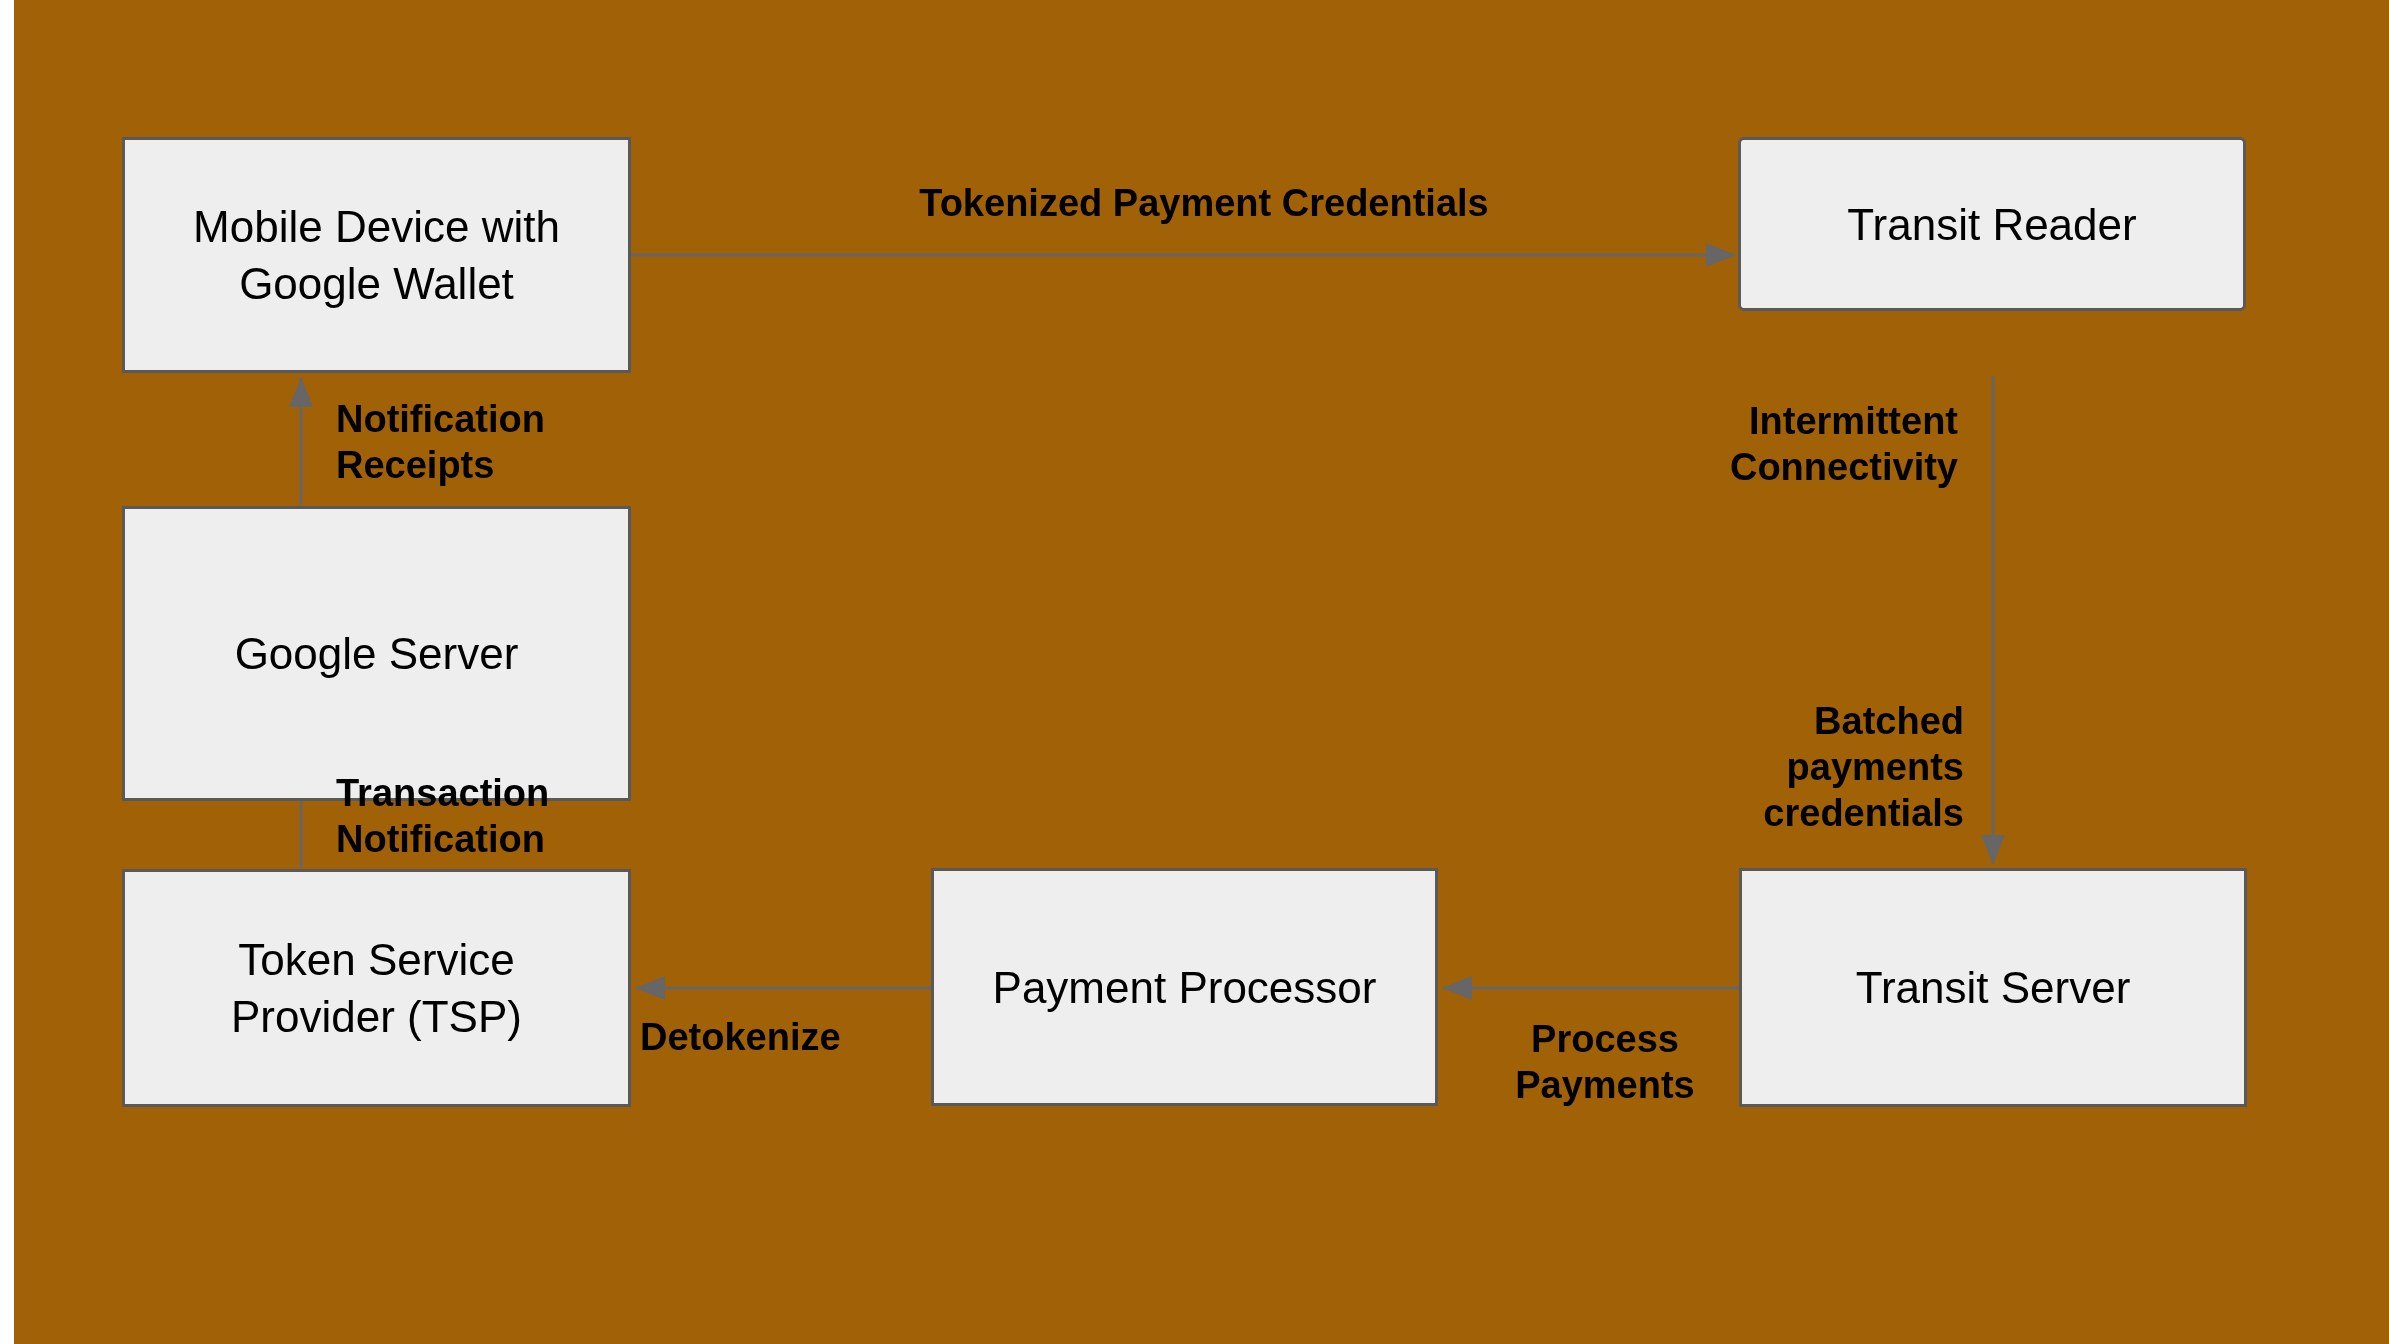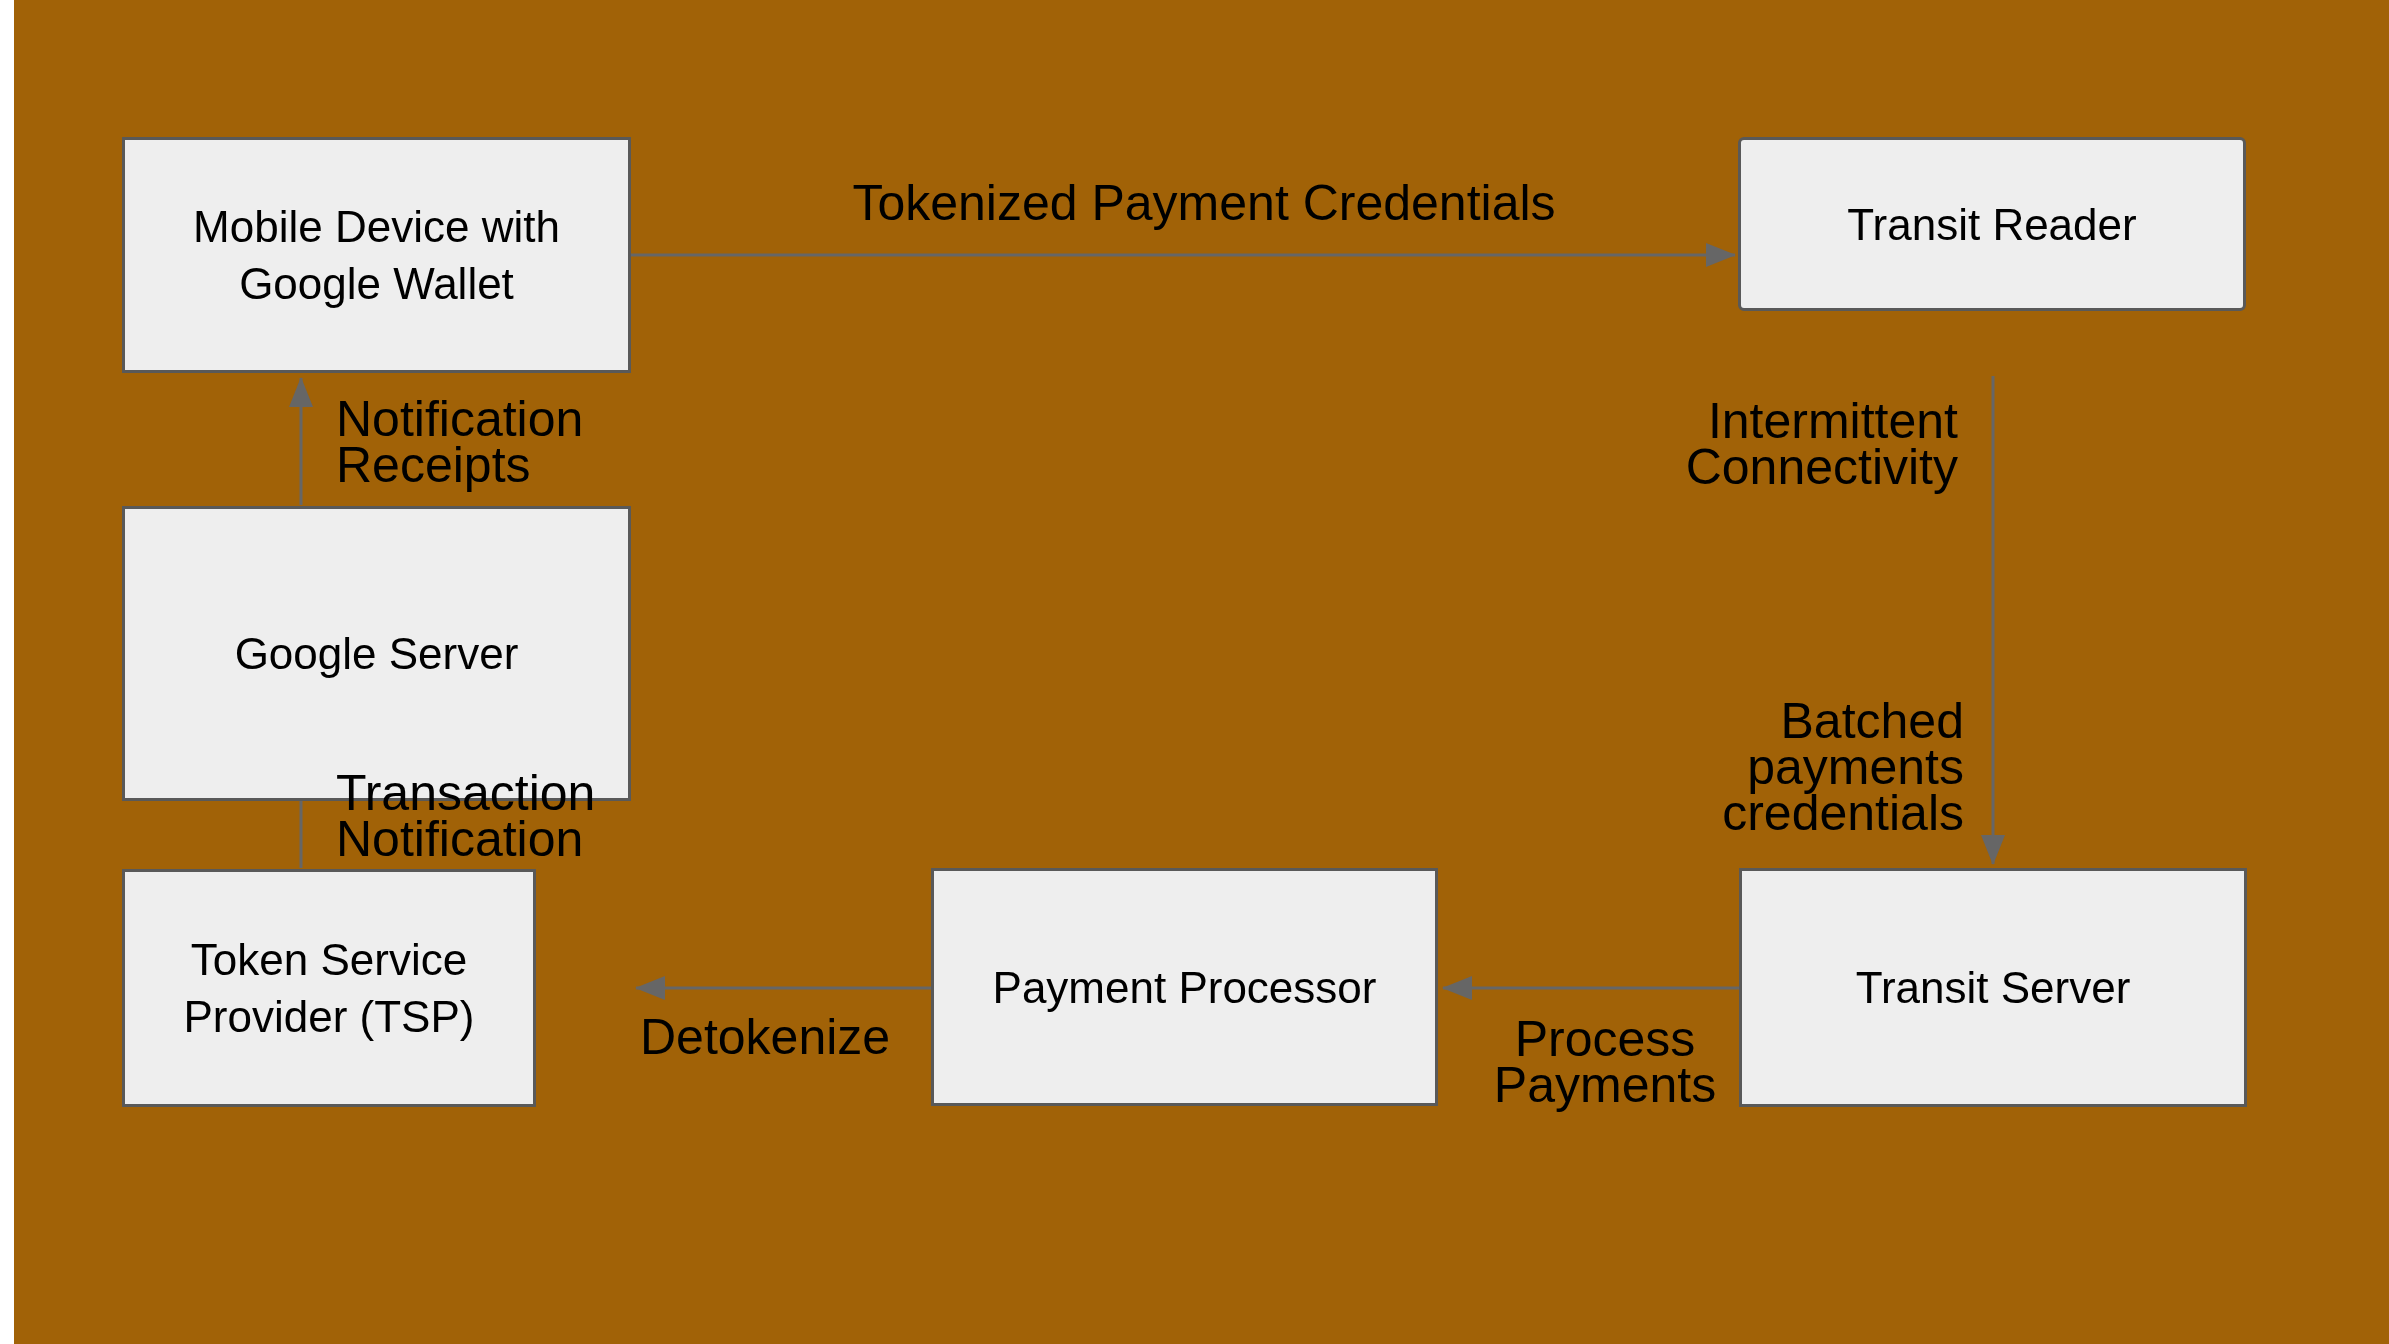--- a/index.html
+++ b/index.html
@@ -31,34 +31,34 @@
     align-items: center;
     justify-content: center;
     text-align: center;
     font-size: 44px;
     line-height: 57px;
     color: #000000;
     white-space: pre-line;
   }
   .edge-label {
     position: absolute;
-    font-weight: 400;
-    font-size: 50px;
+    font-weight: 700;
+    font-size: 38px;
     line-height: 46px;
     color: #000000;
     white-space: pre-line;
   }
   .align-right { text-align: right; }
   .align-center { text-align: center; }
 
   
   #node-mobile   { left: 108px;  top: 137px; width: 509px; height: 236px; }
   #node-reader   { left: 1724px; top: 137px; width: 508px; height: 174px; border-radius: 6px; }
   #node-google   { left: 108px;  top: 506px; width: 509px; height: 295px; }
-  #node-tsp      { left: 108px;  top: 869px; width: 414px; height: 238px; }
+  #node-tsp      { left: 108px;  top: 869px; width: 509px; height: 238px; }
   #node-payproc  { left: 917px;  top: 868px; width: 507px; height: 238px; }
   #node-transsrv { left: 1725px; top: 868px; width: 508px; height: 239px; }
 
   
   #label-tokenized     { left: 790px;  top: 180px;  width: 800px; }
   #label-intermittent  { right: 445px; top: 398px; }
   #label-batched       { right: 439px; top: 698px; }
   #label-process       { left: 1441px; top: 1016px; width: 300px; }
   #label-detokenize    { left: 626px;  top: 1014px; }
   #label-transaction   { left: 322px;  top: 770px; }

